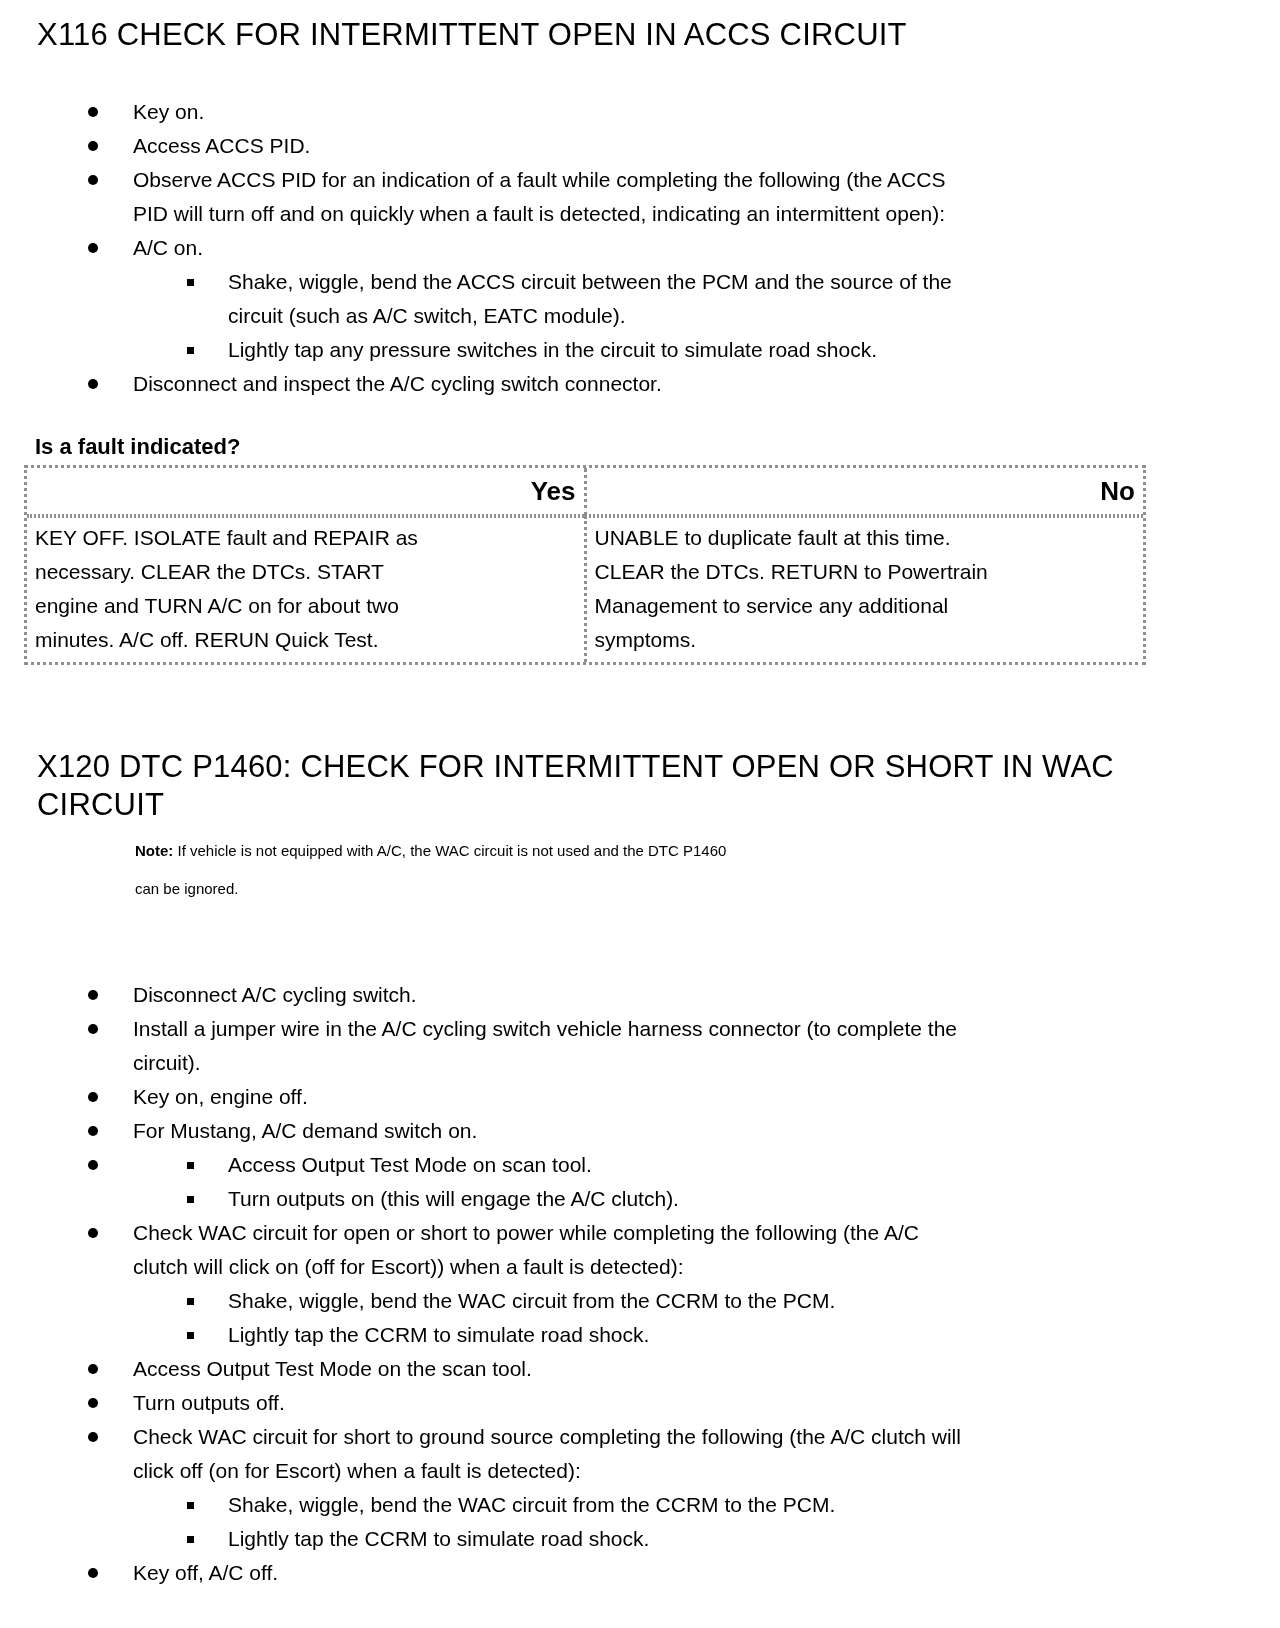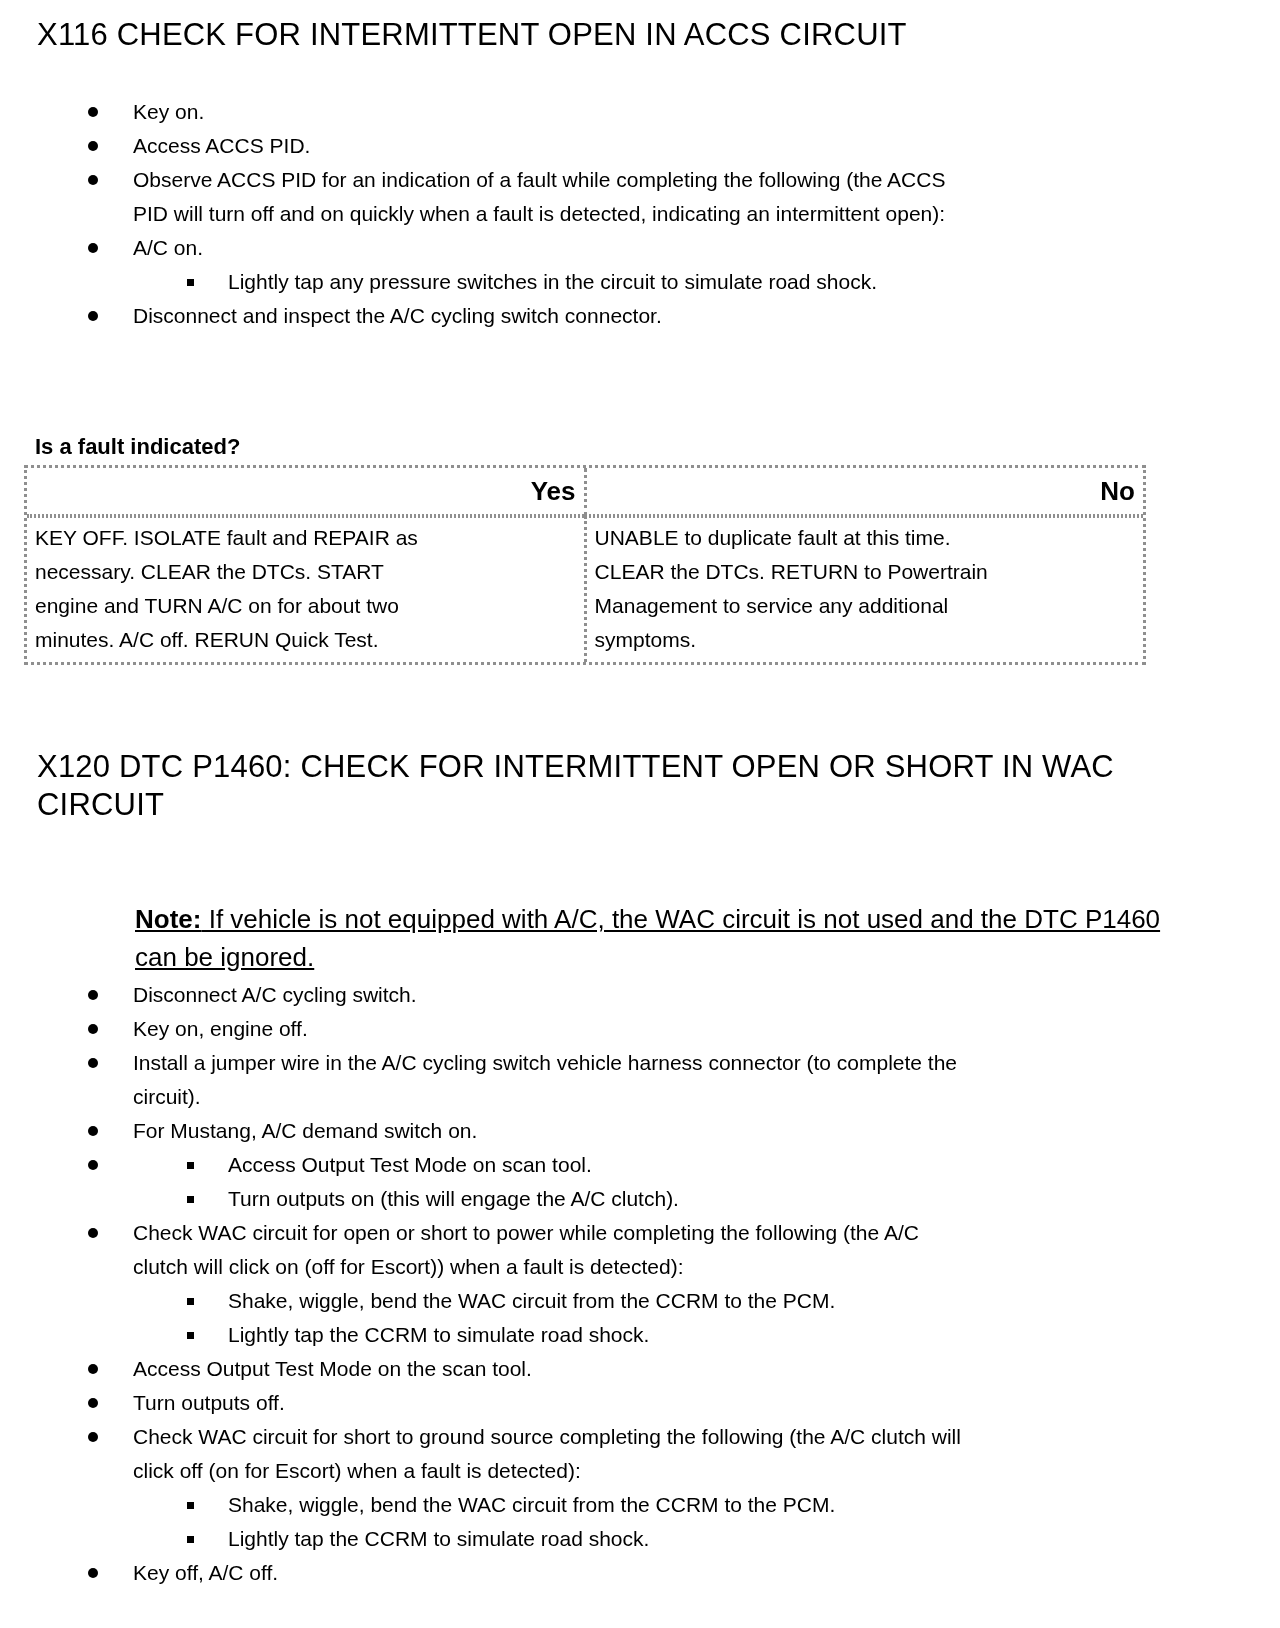--- a/index.html
+++ b/index.html
@@ -85,26 +85,25 @@
     border-top:2px dotted #8f8f8f;
     white-space:pre-line;
   }
   .decision-table th + th,
   .decision-table td + td{
     border-left:3px dotted #8f8f8f;
   }
   .note{
     position:absolute;
     left:135px;
-    top:900px;
+    top:832px;
     width:1090px;
-    font-size:26px;
+    font-size:15px;
     line-height:38px;
     white-space:pre-line;
-    text-decoration:underline;
   }
   .note .note-label{font-weight:bold;}
 </style>
 </head>
 <body>
 
 <div class="page">
 
   <h1 class="h-title" id="s1-title">X116 CHECK FOR INTERMITTENT OPEN IN ACCS CIRCUIT</h1>
 
@@ -121,20 +120,22 @@
         <span class="marker"></span>
         <span class="li-text">Observe ACCS PID for an indication of a fault while completing the following (the ACCS
 PID will turn off and on quickly when a fault is detected, indicating an intermittent open):</span>
       </li>
     <li class="b1">
         <span class="marker"></span>
         <span class="li-text">A/C on.</span>
       </li>
     <li class="b2">
         <span class="marker"></span>
+        <span class="li-text">Shake, wiggle, bend the ACCS circuit between the PCM and the source of the
+circuit (such as A/C switch, EATC module).</span>
       </li>
     <li class="b2">
         <span class="marker"></span>
         <span class="li-text">Lightly tap any pressure switches in the circuit to simulate road shock.</span>
       </li>
     <li class="b1">
         <span class="marker"></span>
         <span class="li-text">Disconnect and inspect the A/C cycling switch connector.</span>
       </li>
   </ul>
@@ -168,29 +169,29 @@
   <div class="note"><span class="note-label">Note:</span><span> If vehicle is not equipped with A/C, the WAC circuit is not used and the DTC P1460
 can be ignored.</span></div>
 
   <ul class="blist" id="s2-list">
     <li class="b1">
         <span class="marker"></span>
         <span class="li-text">Disconnect A/C cycling switch.</span>
       </li>
     <li class="b1">
         <span class="marker"></span>
-        <span class="li-text">Key on, engine off.</span>
-      </li>
-    <li class="b1">
-        <span class="marker"></span>
         <span class="li-text">Install a jumper wire in the A/C cycling switch vehicle harness connector (to complete the
 circuit).</span>
       </li>
     <li class="b1">
         <span class="marker"></span>
+        <span class="li-text">Key on, engine off.</span>
+      </li>
+    <li class="b1">
+        <span class="marker"></span>
         <span class="li-text">For Mustang, A/C demand switch on.</span>
       </li>
     <li class="b1">
         <span class="marker"></span>
       </li>
     <li class="b2">
         <span class="marker"></span>
         <span class="li-text">Access Output Test Mode on scan tool.</span>
       </li>
     <li class="b2">

